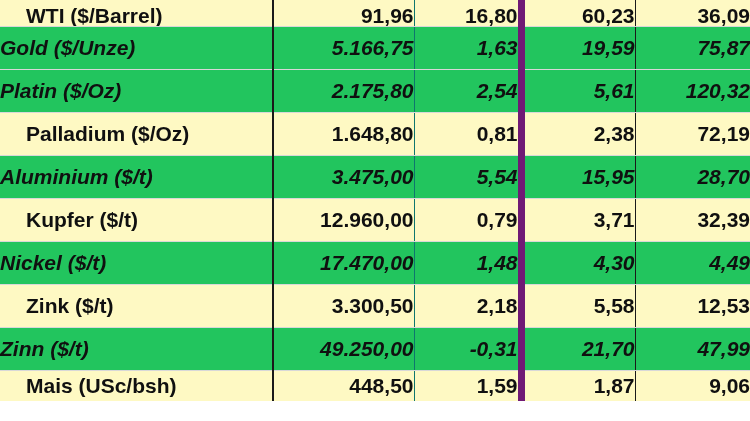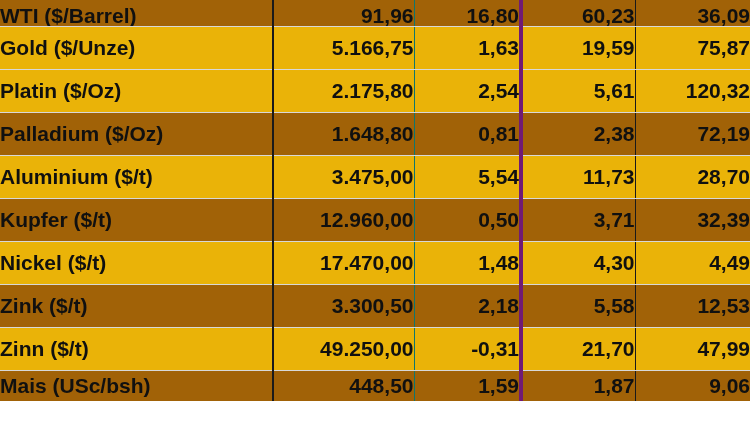--- a/index.html
+++ b/index.html
@@ -46,25 +46,25 @@
     box-sizing: border-box;
   }
   td.c1 { width: 141px; padding-right: 11px; margin-left: 18px; }
   td.c2 { width: 107px; padding-right: 11px; }
   td.c3 { width: 114px; padding-right: 11px; }
   td.c4 { width: 115px; padding-right: 12px; }
 
   
   td.c1 { border-left: 2px solid #1a1a1a; }
   td.c2 { border-left: 1px solid #0f766e; }
-  td.c3 { border-left: 4px solid #701a75; }
+  td.c3 { border-left: 7px solid #701a75; }
   td.c4 { border-left: 1px solid #1a1a1a; }
 
-  tr.alt td { background: #eab308; }
-  tr.plain td { background: #a16207; }
+  tr.alt td { background: #22c55e; font-style: italic; }
+  tr.plain td { background: #fef9c3; padding-left: 26px; }
 
   
   table.commodities td { border-bottom: 1px solid #d8d8d8; }
 
   
   tr.first td {
     height: 26px;
     line-height: 20px;
     vertical-align: bottom;
   }
@@ -107,27 +107,27 @@
         <td class="name">Palladium ($/Oz)</td>
         <td class="num c1">1.648,80</td>
         <td class="num c2">0,81</td>
         <td class="num c3">2,38</td>
         <td class="num c4">72,19</td>
       </tr>
       <tr class="alt">
         <td class="name">Aluminium ($/t)</td>
         <td class="num c1">3.475,00</td>
         <td class="num c2">5,54</td>
-        <td class="num c3">11,73</td>
+        <td class="num c3">15,95</td>
         <td class="num c4">28,70</td>
       </tr>
       <tr class="plain">
         <td class="name">Kupfer ($/t)</td>
         <td class="num c1">12.960,00</td>
-        <td class="num c2">0,50</td>
+        <td class="num c2">0,79</td>
         <td class="num c3">3,71</td>
         <td class="num c4">32,39</td>
       </tr>
       <tr class="alt">
         <td class="name">Nickel ($/t)</td>
         <td class="num c1">17.470,00</td>
         <td class="num c2">1,48</td>
         <td class="num c3">4,30</td>
         <td class="num c4">4,49</td>
       </tr>

